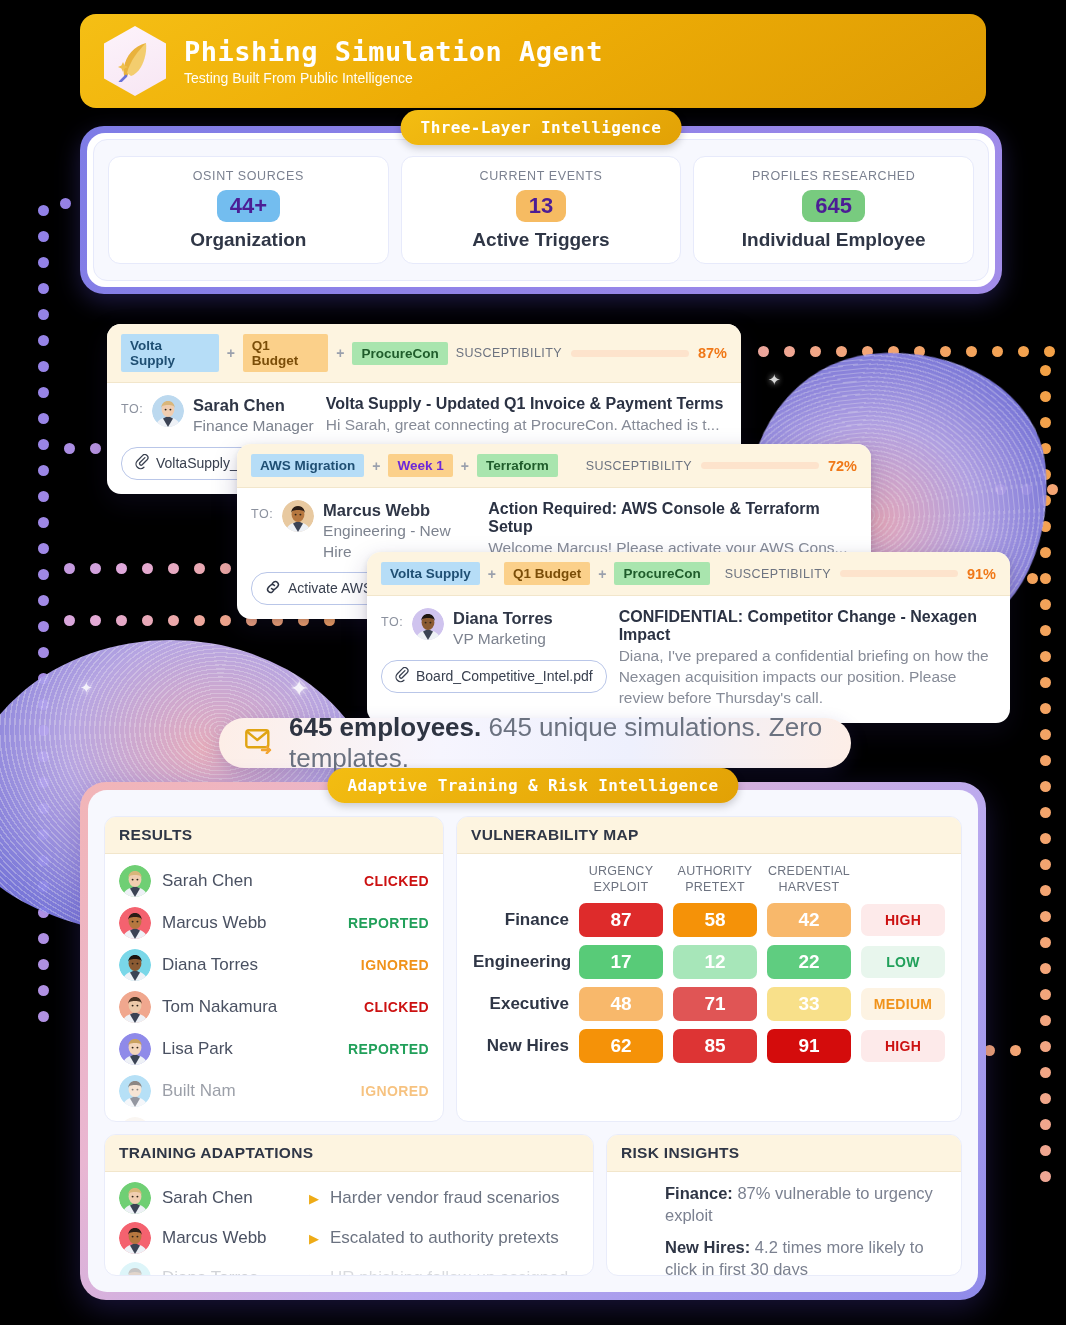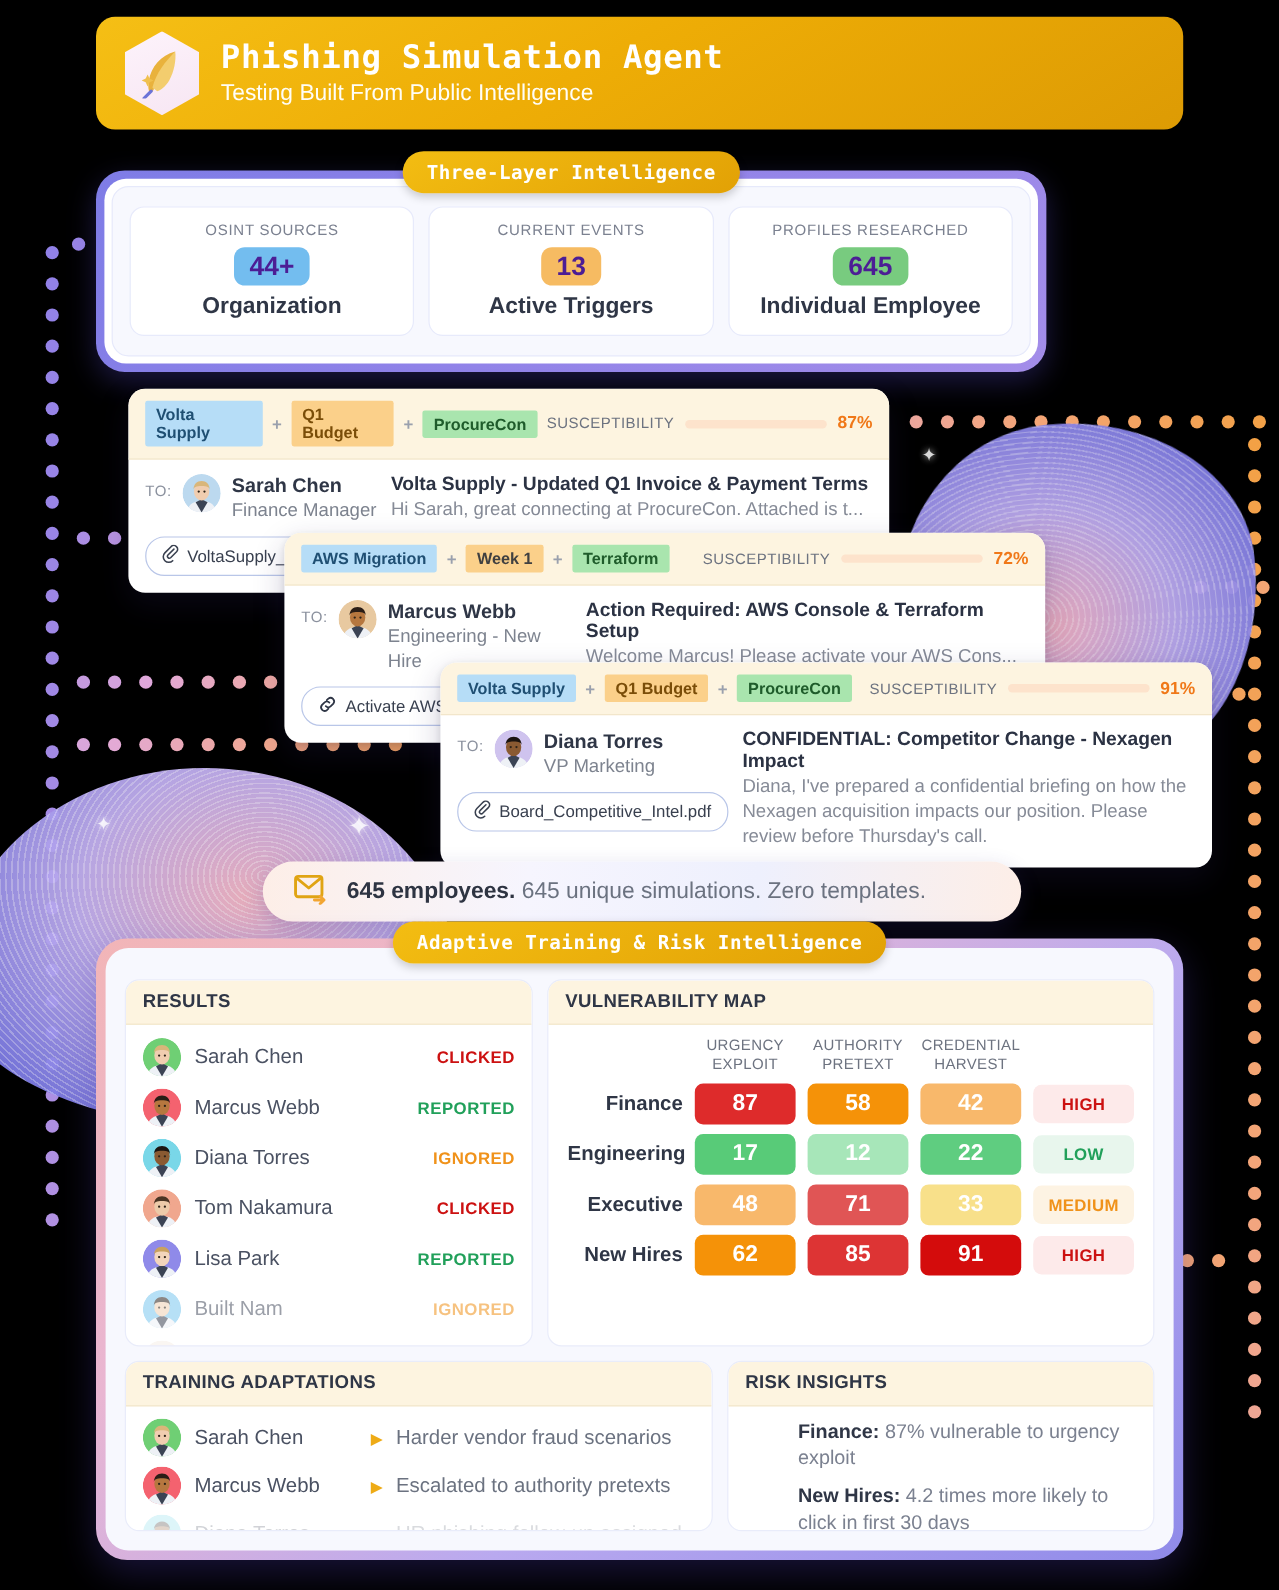--- a/index.html
+++ b/index.html
@@ -57,37 +57,37 @@
   }
   .feather {
     position:relative; width: 34px; height: 42px;
   }
   .feather svg { position:absolute; left:0; top:0; }
   .head-text { display: flex; flex-direction: column; }
   .head-title {
     font-family: "DejaVu Sans Mono", monospace;
     font-size: 27px; font-weight: 700; color: #fff; letter-spacing: .5px;
   }
-  .head-sub { font-size: 19px; color: #fffdf6; margin-top: 3px; }
+  .head-sub { font-size: 14px; color: #fffdf6; margin-top: 3px; }
 
   
   .outer-purple {
     position: absolute; border-radius: 24px;
     background: linear-gradient(135deg,#7e7ce6,#8f82e8 45%,#a38de9);
     padding: 7px;
     box-shadow: 0 8px 24px rgba(80,70,190,.35);
   }
   .outer-white {
     border-radius: 18px; background: #fff; padding: 6px; height: 100%;
   }
   .panel-inner {
     border-radius: 14px; background: #f7f8fe; height: 100%;
     border: 1px solid #e6e9fb;
   }
-  #three-layer { left: 80px; top: 142px; width: 792px; height: 168px; }
+  #three-layer { left: 80px; top: 126px; width: 922px; height: 168px; }
   .badge-pill {
     position: absolute; z-index: 6; left: 50%; transform: translateX(-50%);
     background: linear-gradient(150deg,#f3bd12,#e2a105);
     color: #fff; font-family: "DejaVu Sans Mono", monospace;
     font-size: 16px; font-weight: 700; letter-spacing: .4px;
     padding: 8px 20px; border-radius: 18px;
     box-shadow: 0 3px 8px rgba(0,0,0,.2);
     white-space: nowrap;
   }
   .stat-row { display: flex; gap: 12px; padding: 16px 14px; height: 100%; }
@@ -139,21 +139,21 @@
   .avatar svg { display:block; }
 
   
   .emp-banner {
     position: absolute; left: 219px; top: 718px; width: 632px; height: 50px;
     border-radius: 25px;
     background: linear-gradient(95deg,#fdeee7 0%,#f6f5fe 35%,#eef0fd 65%,#fdeee7 100%);
     box-shadow: 0 6px 18px rgba(60,50,140,.22);
     display: flex; align-items: center; gap: 14px; padding: 0 26px;
   }
-  .emp-text { font-size: 19px; color: #6b7280; text-align: center; }
+  .emp-text { font-size: 26px; color: #6b7280; }
   .emp-text b { color: #2e3442; font-weight: 700; }
 
   
   #bottom-wrap {
     position: absolute; left: 80px; top: 782px; width: 906px; height: 518px;
     border-radius: 26px; padding: 8px;
     background: linear-gradient(140deg,#f2b5b7 0%,#e9b6d2 30%,#b9a9ef 62%,#8f8ae9 100%);
     box-shadow: 0 10px 30px rgba(70,55,160,.35);
   }
   #bottom-inner {
@@ -429,21 +429,21 @@
         <div class="subj-col" style="">
           <div class="subj">Volta Supply - Updated Q1 Invoice &amp; Payment Terms</div>
           <div class="snippet" style="white-space:nowrap;overflow:hidden;">Hi Sarah, great connecting at ProcureCon. Attached is t...</div>
         </div>
       </div>
     </div>
   <div class="email-card" id="email-1" style="left:237px;top:444px;width:634px;">
       <div class="email-top">
         <span class="tag" style="background:#b6ddf7;color:#1f4f73">AWS Migration</span>
         <span class="plus">+</span>
-        <span class="tag" style="background:#fbd08a;color:#404040">Week 1</span>
+        <span class="tag" style="background:#fbd08a;color:#6d28d9">Week 1</span>
         <span class="plus">+</span>
         <span class="tag" style="background:#a9e5ae;color:#1f5c2b">Terraform</span>
         <div class="susc-wrap">
           <span class="susc-label">SUSCEPTIBILITY</span>
           <span class="susc-track"><span class="susc-fill" style="width:72%"></span></span>
           <span class="susc-pct">72%</span>
         </div>
       </div>
       <div class="email-body">
         <div style="display:flex;flex-direction:column;">

